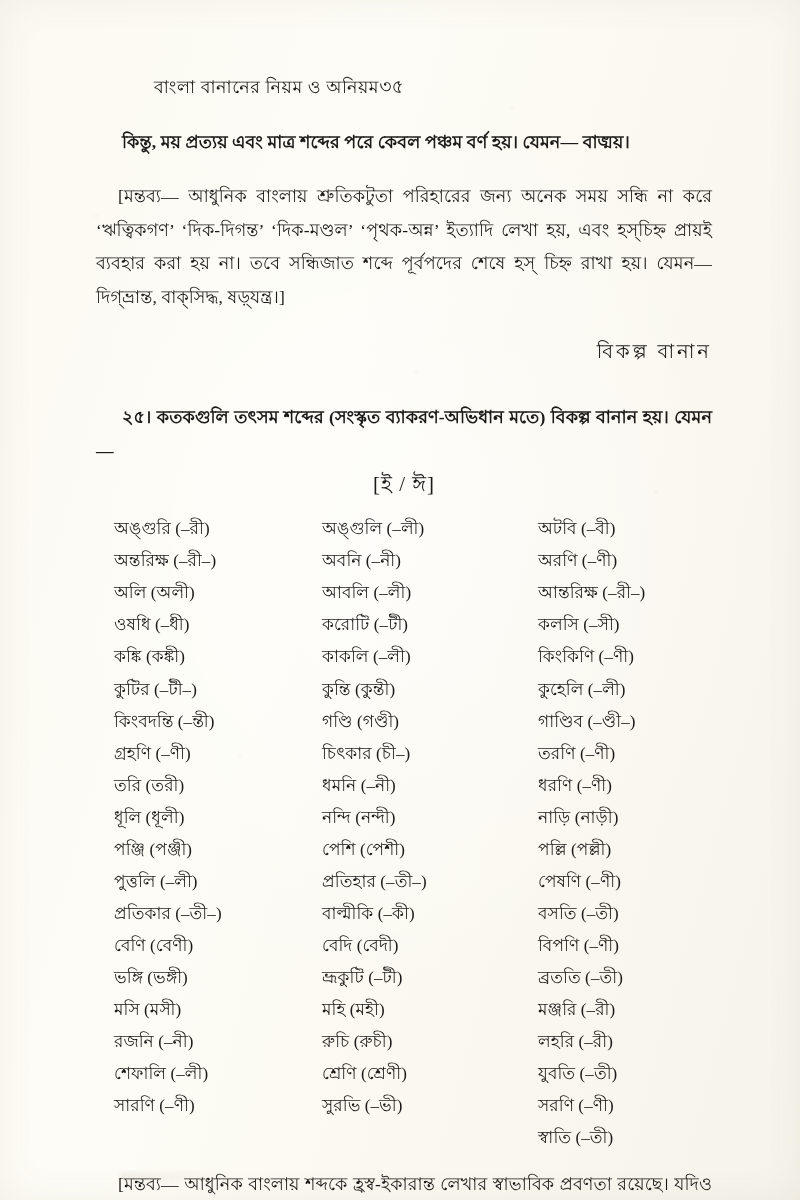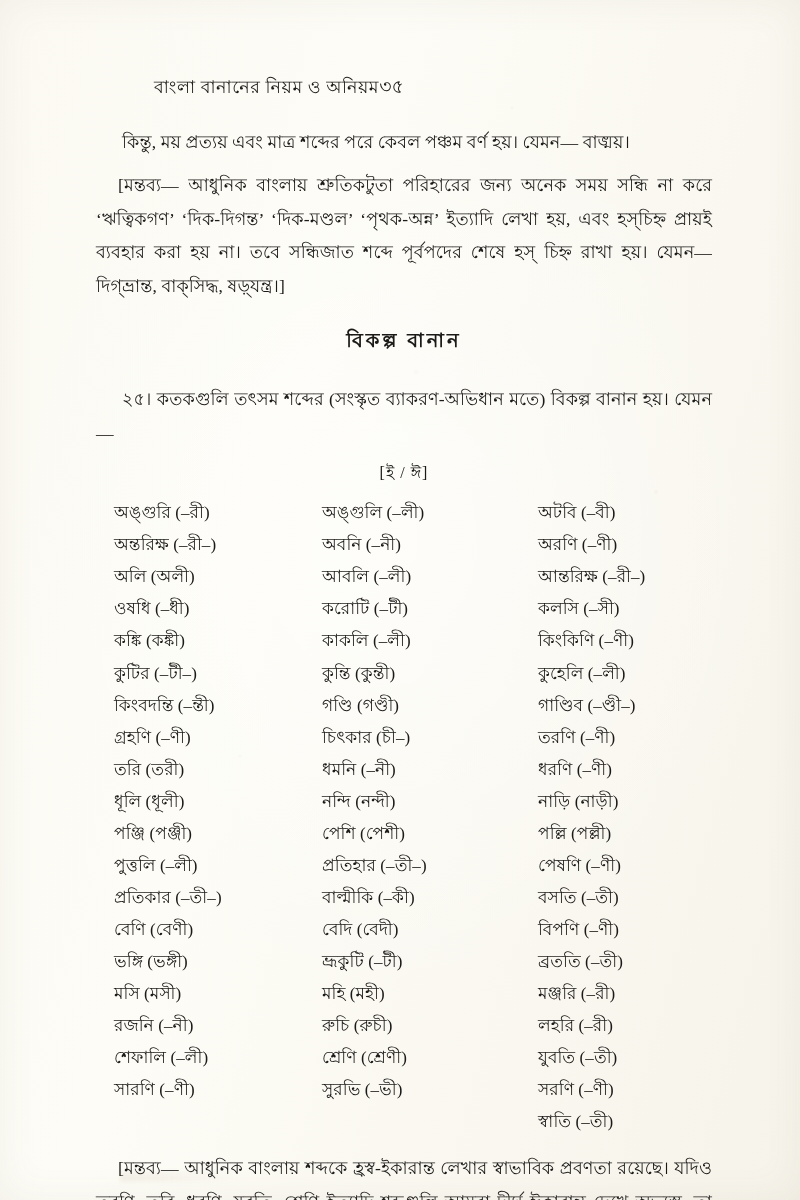--- a/index.html
+++ b/index.html
@@ -62,39 +62,39 @@
 
   
   .para {
     font-size: 17.6px;
     line-height: 1.92;
     text-align: justify;
     text-align-last: left;
     margin: 0;
     letter-spacing: .1px;
   }
-  .para.indent { text-indent: 26px; }
+  .para.indent { text-indent: 26px; font-weight: bold; }
   .para.note { text-indent: 22px; }
-  .para + .para { margin-top: 9px; }
+  .para + .para { margin-top: 20px; }
 
   
   .section-heading {
-    text-align: center;
+    text-align: right;
     font-size: 19.5px;
     letter-spacing: 3px;
-    margin: 22px 0 25px 0;
-    font-weight: 700;
+    margin: 22px 0 32px 0;
+    font-weight: 400;
   }
 
   
   .group-header {
     text-align: center;
-    font-size: 16px;
+    font-size: 21px;
     letter-spacing: 1px;
-    margin: 10px 0 10px 0;
+    margin: 0 0 10px 0;
   }
 
   
   .word-table {
     display: grid;
     grid-template-columns: 208px 216px auto;
     margin: 0 0 0 18px;
     font-size: 17px;
     line-height: 1.885;
   }

